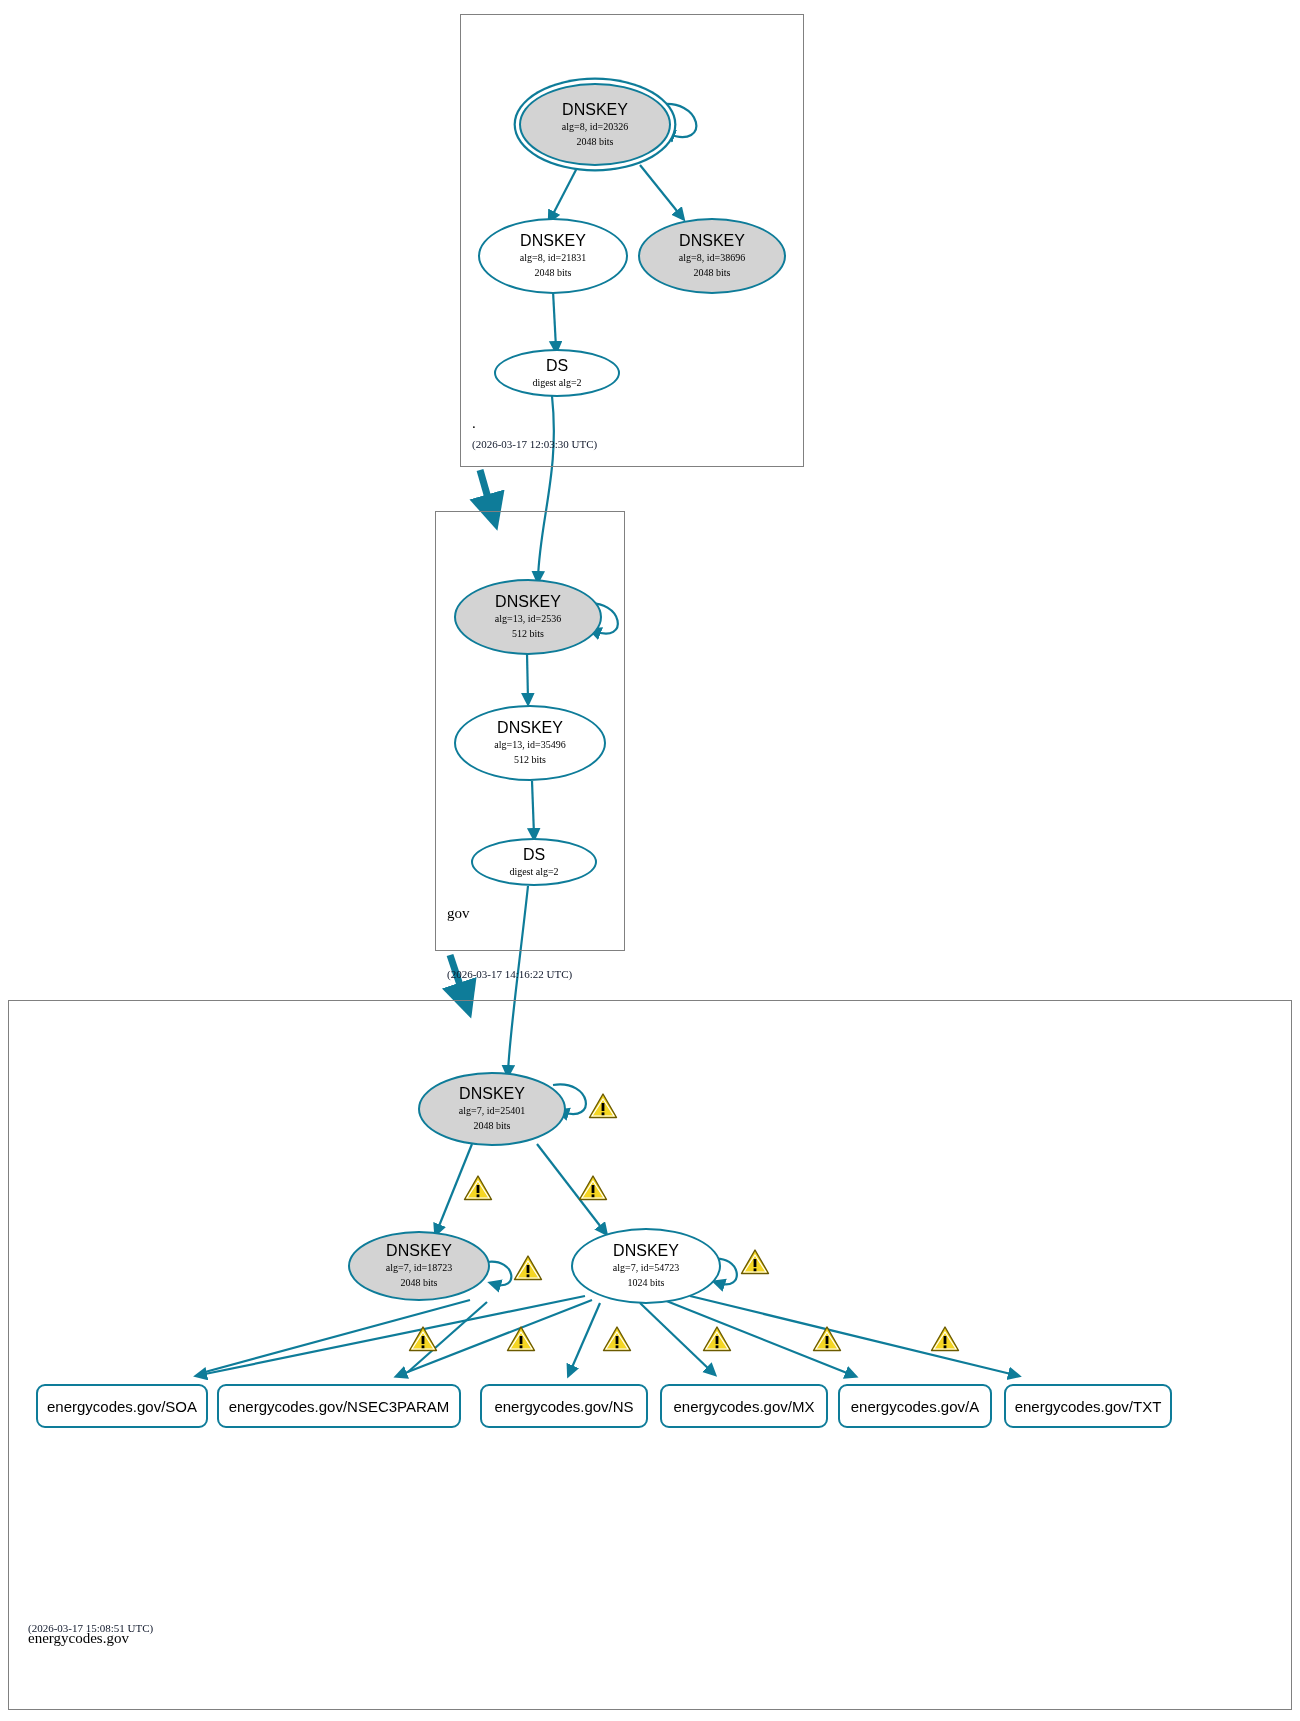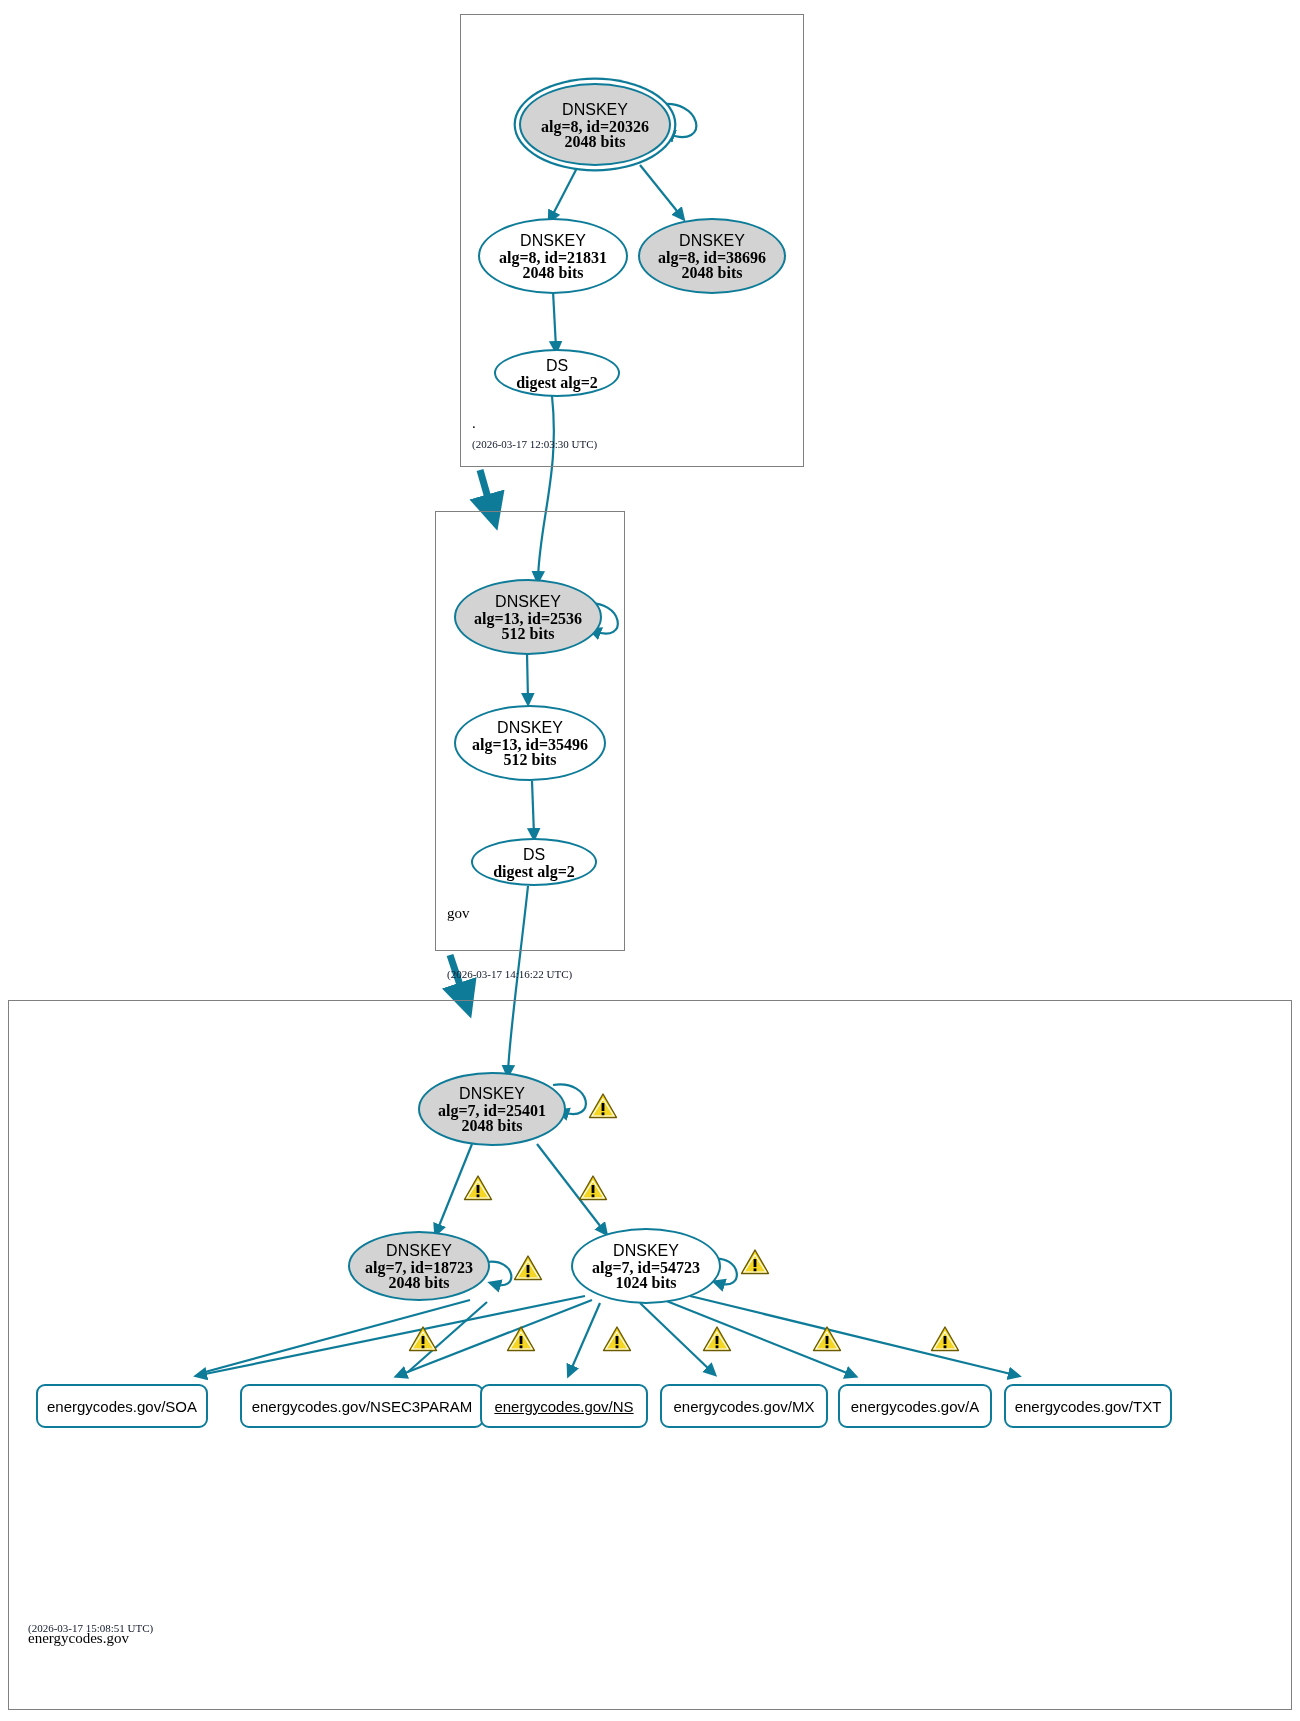--- a/index.html
+++ b/index.html
@@ -12,21 +12,21 @@
   .zonelabel{position:absolute;font-family:"Liberation Serif",serif;font-size:15px;color:#000;white-space:nowrap;}
   .zonetime{position:absolute;font-family:"Liberation Serif",serif;font-size:11px;color:#0f172a;white-space:nowrap;}
 
   .node{position:absolute;display:flex;flex-direction:column;align-items:center;justify-content:center;
         box-sizing:border-box;text-align:center;}
   .ellipse{border:2.2px solid #0e7c99;border-radius:50%;background:#ffffff;}
   .ellipse.shaded{background:#d3d3d3;}
   .ellipse.dbl{box-shadow:0 0 0 3.2px #ffffff, 0 0 0 5.4px #0e7c99;}
 
   .n-title{font-family:"Liberation Sans",sans-serif;font-size:16px;line-height:18px;color:#000;}
-  .n-sub{font-family:"Liberation Serif",serif;font-size:16px;line-height:15px;color:#000;font-weight:bold;}
+  .n-sub{font-family:"Liberation Serif",serif;font-size:10px;line-height:15px;color:#000;}
 
   .rrset{position:absolute;border:2.2px solid #0e7c99;border-radius:9px;background:#fff;
          display:flex;align-items:center;justify-content:center;box-sizing:border-box;margin-left:12px;}
   .rrset span{font-family:"Liberation Sans",sans-serif;font-size:15px;color:#000;white-space:nowrap;}
 
   .warn{position:absolute;width:30px;height:27px;}
 </style>
 </head>
 <body>
 
@@ -152,24 +152,24 @@
 
   <div class="node ellipse" style="left:571px;top:1228px;width:150px;height:76px;">
     <div class="n-title">DNSKEY</div>
     <div class="n-sub">alg=7, id=54723</div>
     <div class="n-sub">1024 bits</div>
   </div>
 
   <div class="rrset" style="left:24px;top:1384px;width:172px;height:44px;">
     <span>energycodes.gov/SOA</span>
   </div>
-  <div class="rrset" style="left:228px;top:1384px;width:244px;height:44px;">
+  <div class="rrset" style="left:205px;top:1384px;width:244px;height:44px;">
     <span>energycodes.gov/NSEC3PARAM</span>
   </div>
-  <div class="rrset" style="left:468px;top:1384px;width:168px;height:44px;text-decoration:underline;">
+  <div class="rrset" style="left:468px;top:1384px;width:168px;height:44px;">
     <span>energycodes.gov/NS</span>
   </div>
   <div class="rrset" style="left:648px;top:1384px;width:168px;height:44px;">
     <span>energycodes.gov/MX</span>
   </div>
   <div class="rrset" style="left:826px;top:1384px;width:154px;height:44px;">
     <span>energycodes.gov/A</span>
   </div>
   <div class="rrset" style="left:992px;top:1384px;width:168px;height:44px;">
     <span>energycodes.gov/TXT</span>

